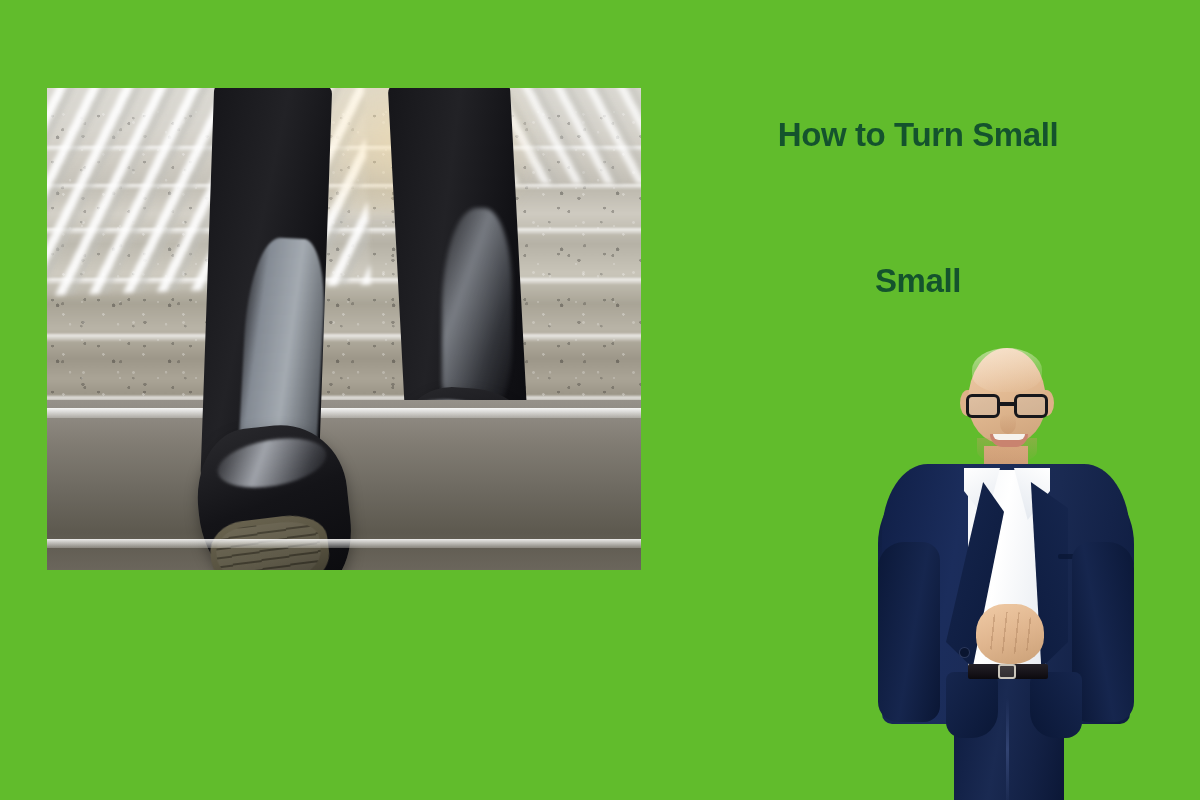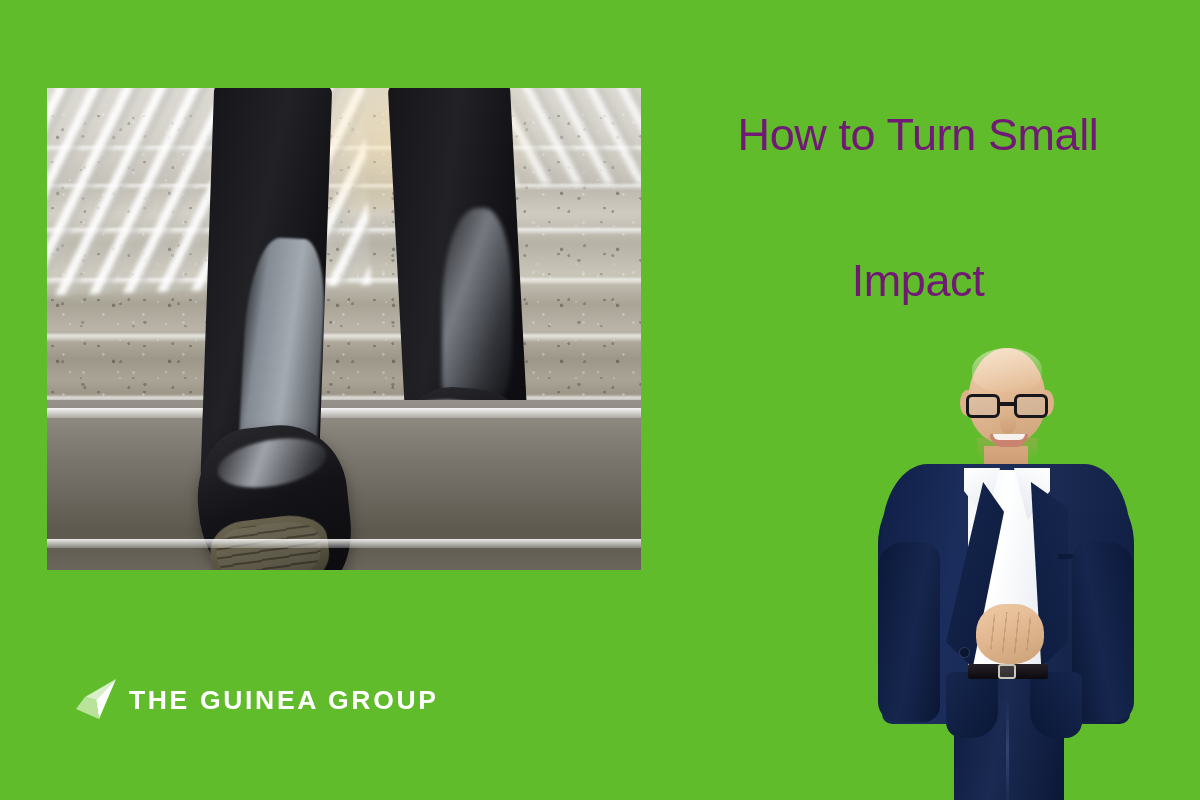--- a/index.html
+++ b/index.html
@@ -190,25 +190,25 @@
   }
 
   
   .title-block {
     position:absolute;
     left:672px; top:98px;
     width:492px;
     text-align:center;
   }
   .title-block h1 {
-    color:#701a75;
+    color:#14532d;
     font-family: "Liberation Sans", sans-serif;
-    font-size:45px;
+    font-size:33px;
     line-height:73px;
-    font-weight:400;
+    font-weight:700;
     letter-spacing:-0.4px;
   }
 
   
   .logo {
     position:absolute;
     left:72px; bottom:78px;
     display:flex;
     align-items:center;
     gap:14px;
@@ -420,32 +420,24 @@
       <div class="shoe-front-hl"></div>
 
       <div class="fg-step-bottom-nose"></div>
     </div>
   </div>
 
   <div class="title-block">
     <h1>
       <span>How to Turn Small</span><br>
       <br>
-      <span>Impact</span>
+      <span>Small</span>
     </h1>
   </div>
 
-  <div class="logo">
-    <svg class="logo-mark" viewBox="0 0 46 44">
-      <polygon points="44,1 13,19 24,22" fill="#d9efc9"></polygon>
-      <polygon points="44,1 24,22 27,41" fill="#ffffff"></polygon>
-      <polygon points="13,19 24,22 27,41 4,31" fill="#b9e39a"></polygon>
-    </svg>
-    <span class="logo-text">THE GUINEA GROUP</span>
-  </div>
 
   <div class="presenter">
     <div class="p-part p-shoulder-l"></div>
     <div class="p-part p-shoulder-r"></div>
     <div class="p-part p-neck"></div>
 
     <div class="p-part p-jacket"></div>
     <div class="p-part p-shirt"></div>
     <div class="p-part p-collar-l"></div>
     <div class="p-part p-collar-r"></div>

